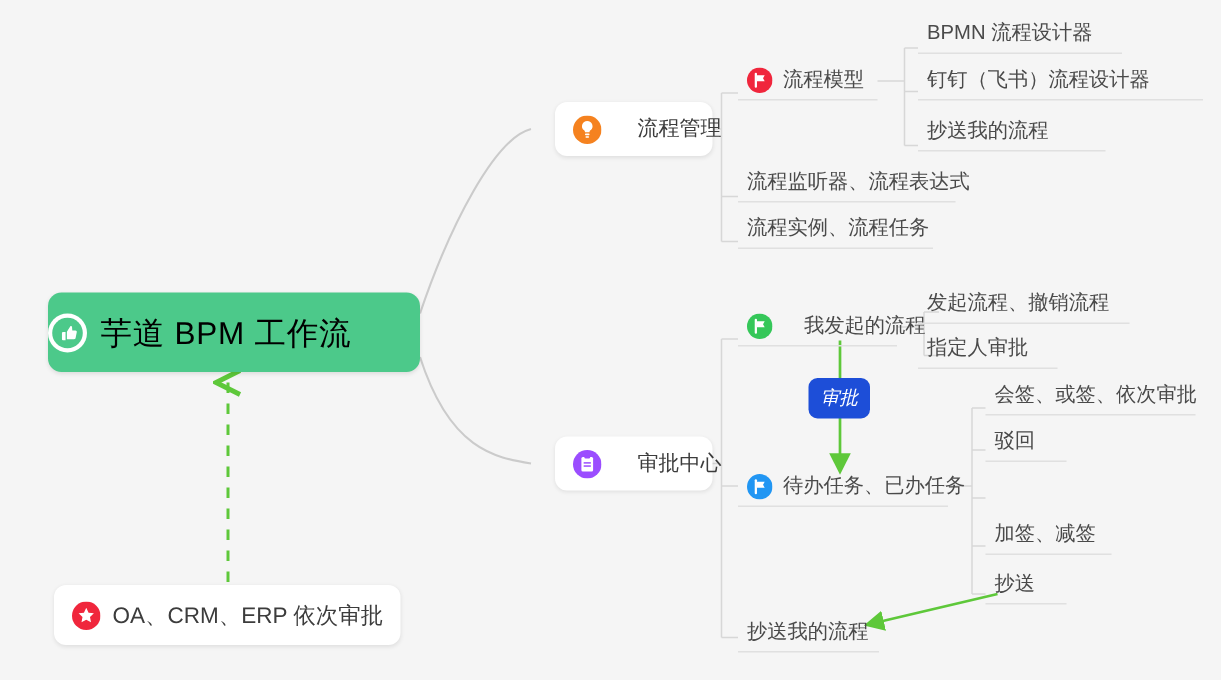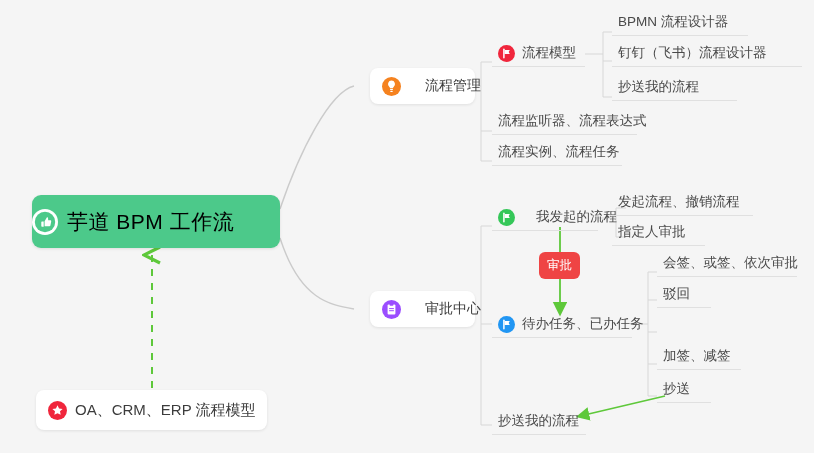--- a/index.html
+++ b/index.html
@@ -39,24 +39,24 @@
   }
   .plain.u{border-bottom:1px solid #e0e0e0;}
 
   
   .ico{flex:0 0 auto;display:inline-flex;align-items:center;justify-content:center;border-radius:50%;}
   .ico-root{width:26px;height:26px;background:#ffffff;margin-right:9px;}
   .ico-sm{width:17px;height:17px;margin-right:7px;}
   .ico-md{width:19px;height:19px;margin-right:8px;}
 
   .tag{
-    position:absolute;background:#ef4444;color:#ffffff;
+    position:absolute;background:#1d4ed8;color:#ffffff;
     border-radius:6px;font-size:12.5px;
     display:flex;align-items:center;justify-content:center;
-    width:41px;height:27px;
+    width:41px;height:27px;font-style:italic;
   }
   .txt{display:inline-block;}
 </style>
 </head>
 <body>
 
 <div id="canvas">
 
   <svg class="wires" viewBox="0 0 814 453">
 
@@ -228,16 +228,16 @@
     <span>审批</span>
   </div>
 
   <div class="node card card-oa">
     <span class="ico ico-md">
       <svg width="19" height="19" viewBox="0 0 19 19">
         <circle cx="9.5" cy="9.5" r="9.5" fill="#f0263c"></circle>
         <path d="M9.5 4.2l1.55 3.25 3.55.45-2.6 2.45.67 3.5-3.17-1.72-3.17 1.72.67-3.5L4.4 7.9l3.55-.45z" fill="#ffffff"></path>
       </svg>
     </span>
-    <span>OA、CRM、ERP 流程模型</span>
+    <span>OA、CRM、ERP 依次审批</span>
   </div>
 
 </div>
 
 </body></html>

